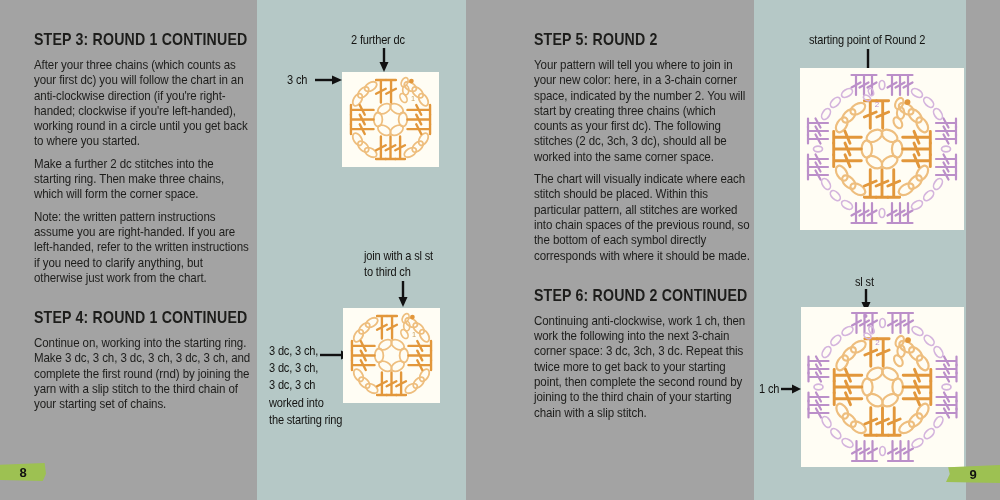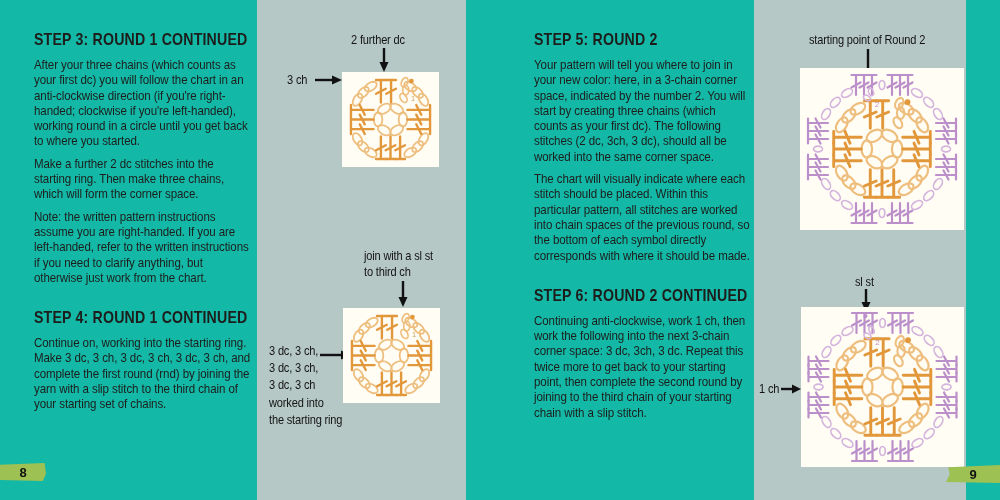--- a/index.html
+++ b/index.html
@@ -1,16 +1,16 @@
 <!DOCTYPE html>
 <html><head>
 <meta charset="utf-8">
 <style>
   html,body{margin:0;padding:0;background:#ffffff;}
-  #spread{position:relative;width:1000px;height:500px;background:#14b8a6;overflow:hidden;
+  #spread{position:relative;width:1000px;height:500px;background:#a3a3a3;overflow:hidden;
           font-family:"Liberation Sans",sans-serif;color:#1d1d1b;}
   
   .textcol{position:absolute;width:248px;transform:scaleX(0.875);transform-origin:0 0;}
   .textcol h2{font-size:16.2px;line-height:18px;font-weight:700;letter-spacing:.2px;margin:0 0 9px 0;}
   .textcol h2.second{margin-top:23px;}
   .textcol p{font-size:13.2px;line-height:15.3px;margin:0 0 7px 0;letter-spacing:-0.1px;}
   
   .band{position:absolute;top:0;height:500px;background:#b5c8c6;}
   #band-left{left:257px;width:209px;}
   #band-right{left:754px;width:212px;}

